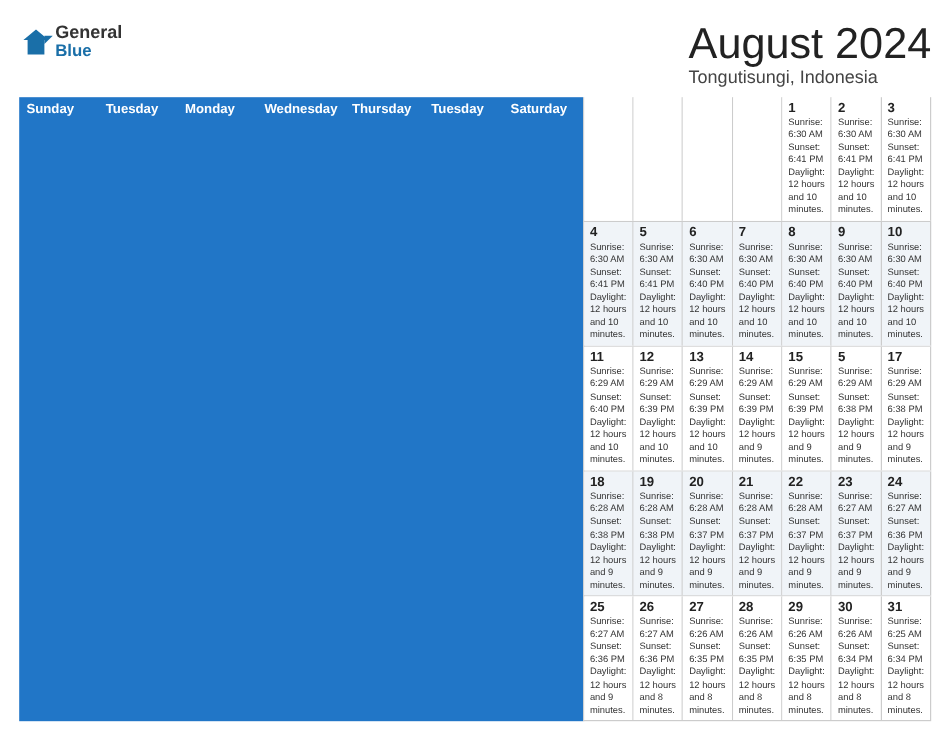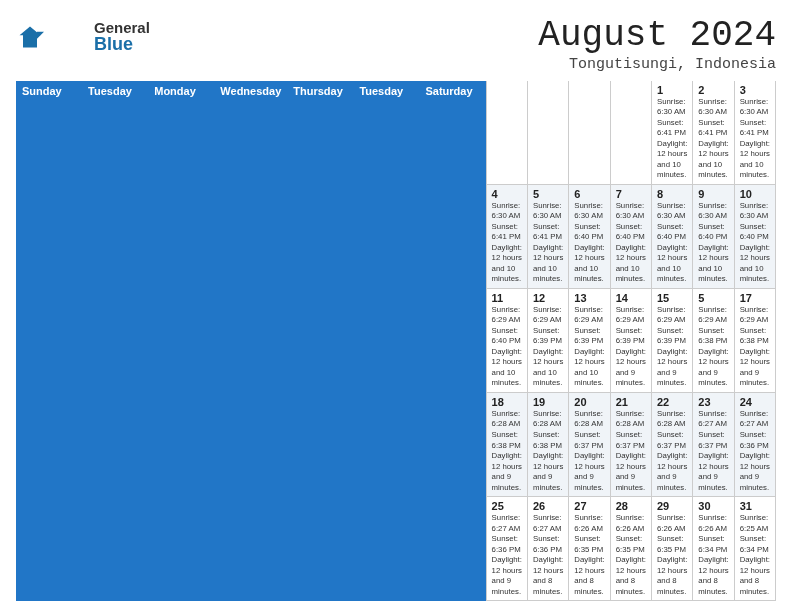--- a/index.html
+++ b/index.html
@@ -20,45 +20,43 @@
     .header {
       display: flex;
       align-items: flex-start;
       justify-content: space-between;
       margin-bottom: 8px;
     }
     .logo {
       display: flex;
       align-items: center;
       margin-top: 4px;
-      gap: 48px;
     }
     .logo-text {
       display: flex;
       flex-direction: column;
       line-height: 1;
     }
     .logo-general {
       font-size: 15px;
       font-weight: bold;
       color: #333;
     }
     .logo-blue {
-      font-size: 18px;
+      font-size: 14px;
       font-weight: bold;
       color: #1a6fa8;
     }
     .logo-icon {
       width: 28px;
       height: 28px;
       margin-right: 2px;
     }
     .title-block {
-      text-align: right;
-      font-family: Liberation Mono, monospace;
+      text-align: left;
     }
     .month-year {
       font-size: 36px;
       font-weight: 300;
       color: #222;
       line-height: 1.1;
     }
     .location {
       font-size: 15px;
       color: #444;

